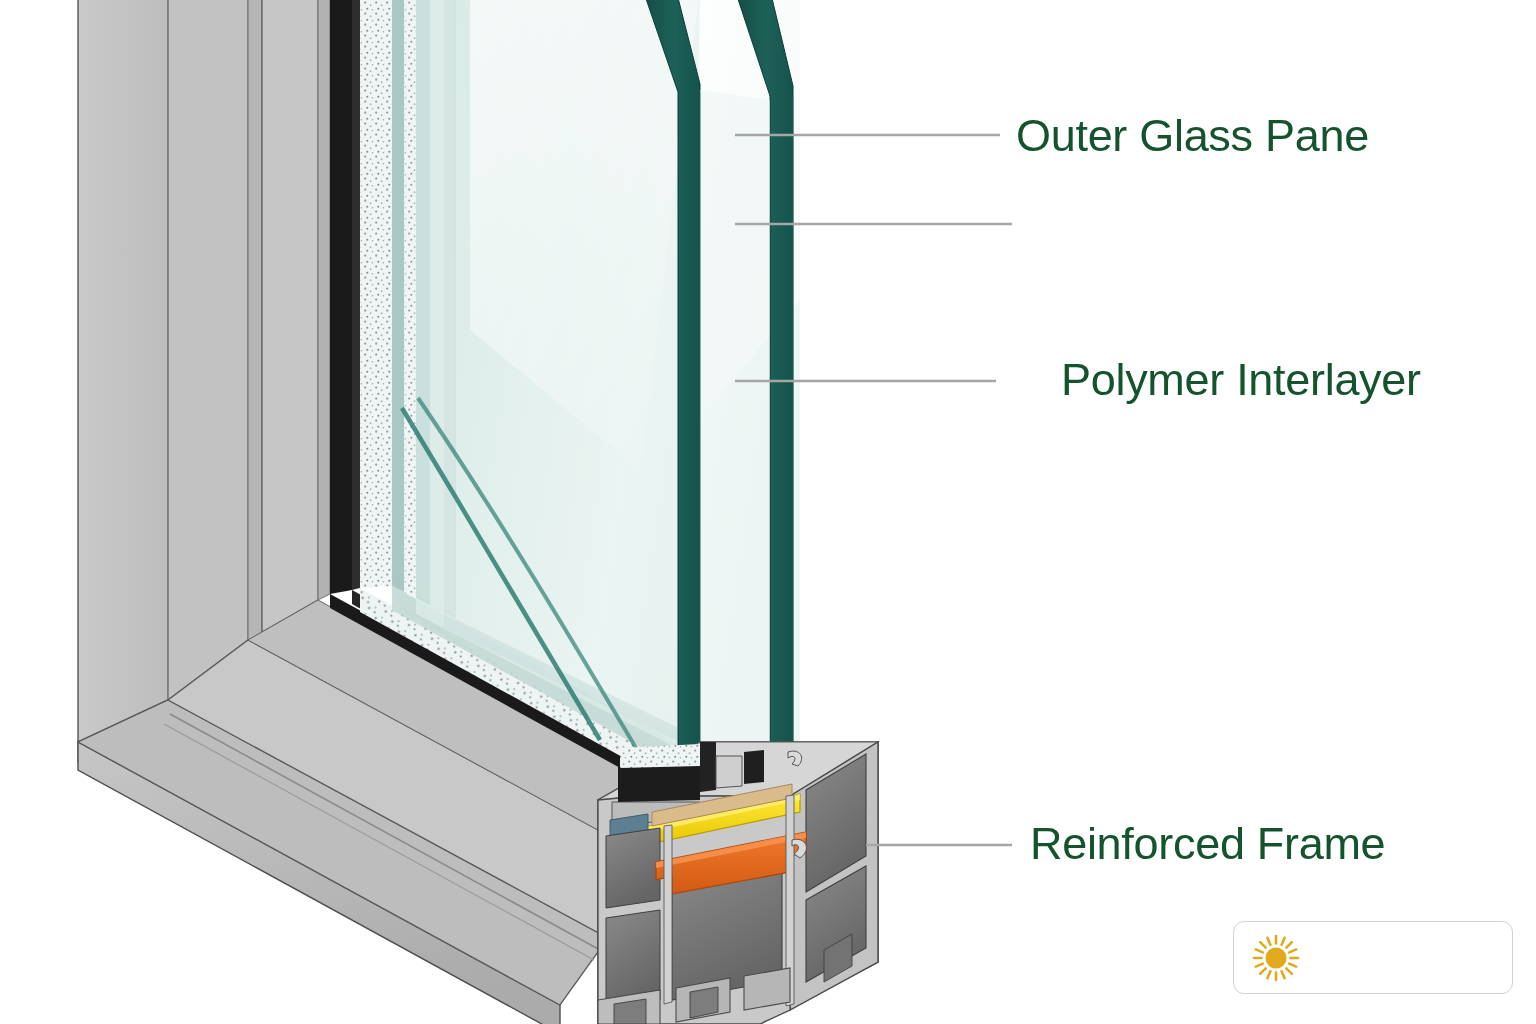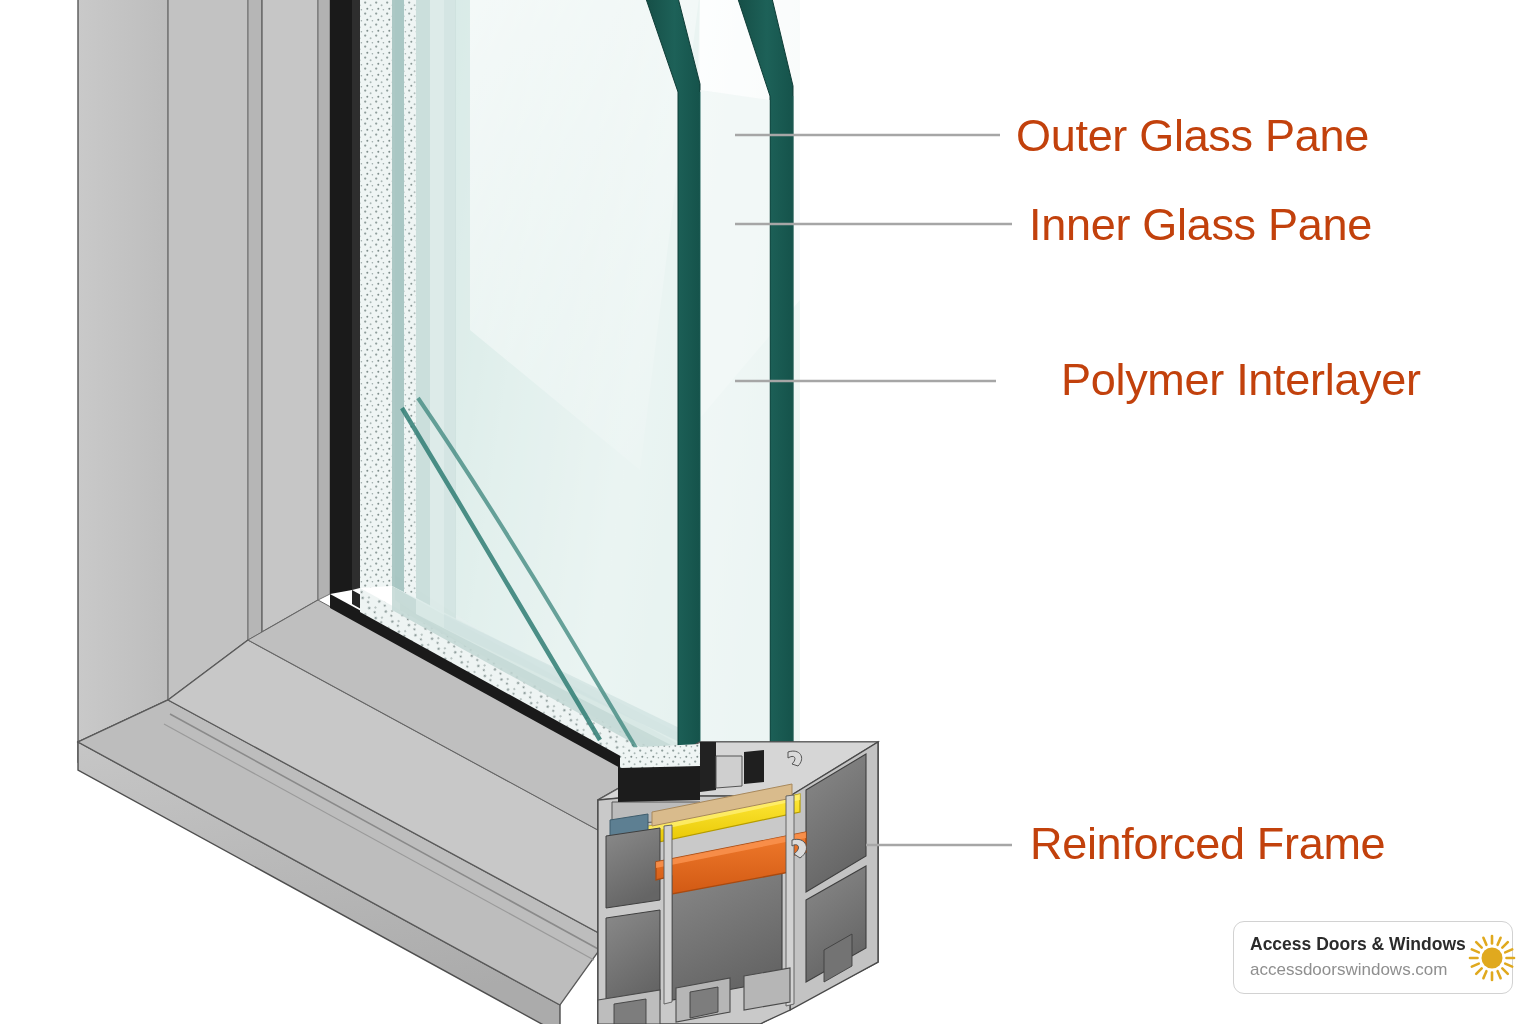--- a/index.html
+++ b/index.html
@@ -22,21 +22,21 @@
     left: 0;
     top: 0;
     width: 1536px;
     height: 1024px;
   }
   .callout-label {
     position: absolute;
     font-family: "Liberation Sans", sans-serif;
     font-size: 45px;
     font-weight: 400;
-    color: #c2410c;
+    color: #14532d;
     white-space: nowrap;
     letter-spacing: -0.3px;
   }
   #label-outer-glass-pane { left: 1016px; top: 110px; }
   #label-inner-glass-pane { left: 1029px; top: 199px; }
   #label-polymer-interlayer { left: 1061px; top: 354px; }
   #label-reinforced-frame { left: 1030px; top: 818px; }
 
   #brand-badge {
     position: absolute;
@@ -277,31 +277,26 @@
     <g>
       <line x1="735" y1="135" x2="1000" y2="135" stroke="#a6a6a6" stroke-width="2.4"></line>
       <line x1="735" y1="224" x2="1012" y2="224" stroke="#a6a6a6" stroke-width="2.4"></line>
       <line x1="735" y1="381" x2="996" y2="381" stroke="#a6a6a6" stroke-width="2.4"></line>
       <line x1="866" y1="845" x2="1012" y2="845" stroke="#a6a6a6" stroke-width="2.4"></line>
     </g>
   </svg>
 
   <div class="callout-label" id="label-outer-glass-pane">Outer Glass Pane</div>
 
-  <div class="callout-label" id="label-inner-glass-pane">Inner Glass Pane</div>
 
   <div class="callout-label" id="label-polymer-interlayer">Polymer Interlayer</div>
 
   <div class="callout-label" id="label-reinforced-frame">Reinforced Frame</div>
 
   <div id="brand-badge">
-    <div id="brand-text-block">
-      <div id="brand-name">Access Doors &amp; Windows</div>
-      <div id="brand-url">accessdoorswindows.com</div>
-    </div>
     <div id="sun-icon-wrap">
       <svg viewBox="0 0 52 52" width="52" height="52">
         <g fill="#e0a91e">
           <circle cx="26" cy="26" r="10.5"></circle>
           <g stroke="#e0a91e" stroke-width="2.6" stroke-linecap="round">
             <line x1="26" y1="11.5" x2="26" y2="4"></line>
             <line x1="36.3" y1="15.7" x2="41.8" y2="10.2"></line>
             <line x1="40.5" y1="26" x2="48" y2="26"></line>
             <line x1="36.3" y1="36.3" x2="41.8" y2="41.8"></line>
             <line x1="26" y1="40.5" x2="26" y2="48"></line>

